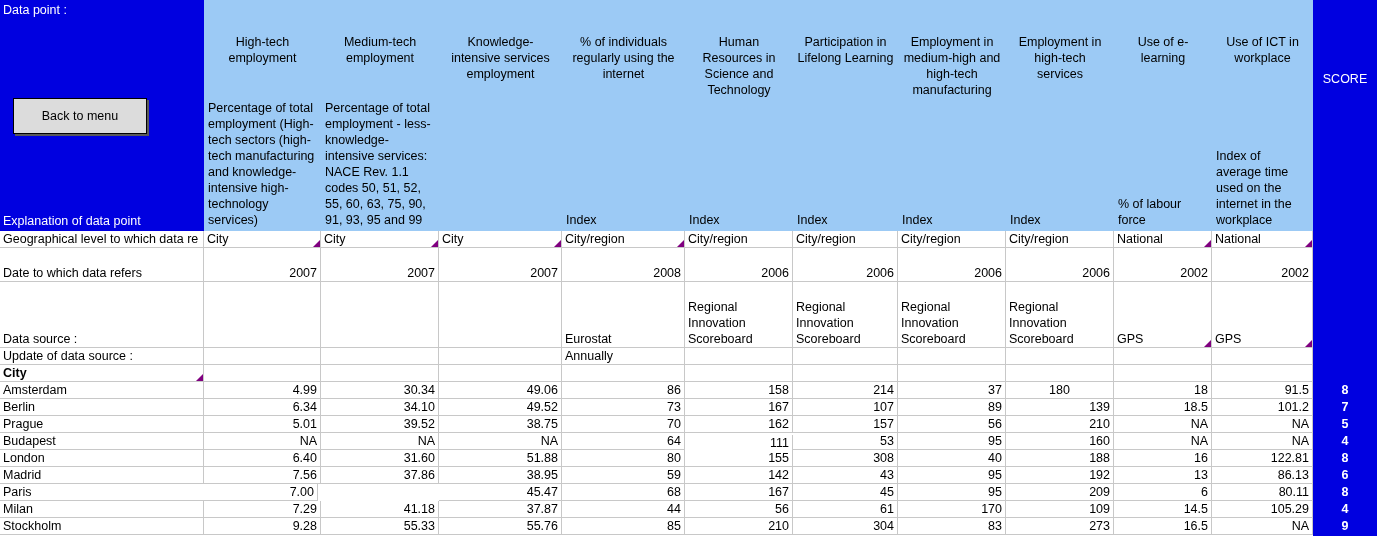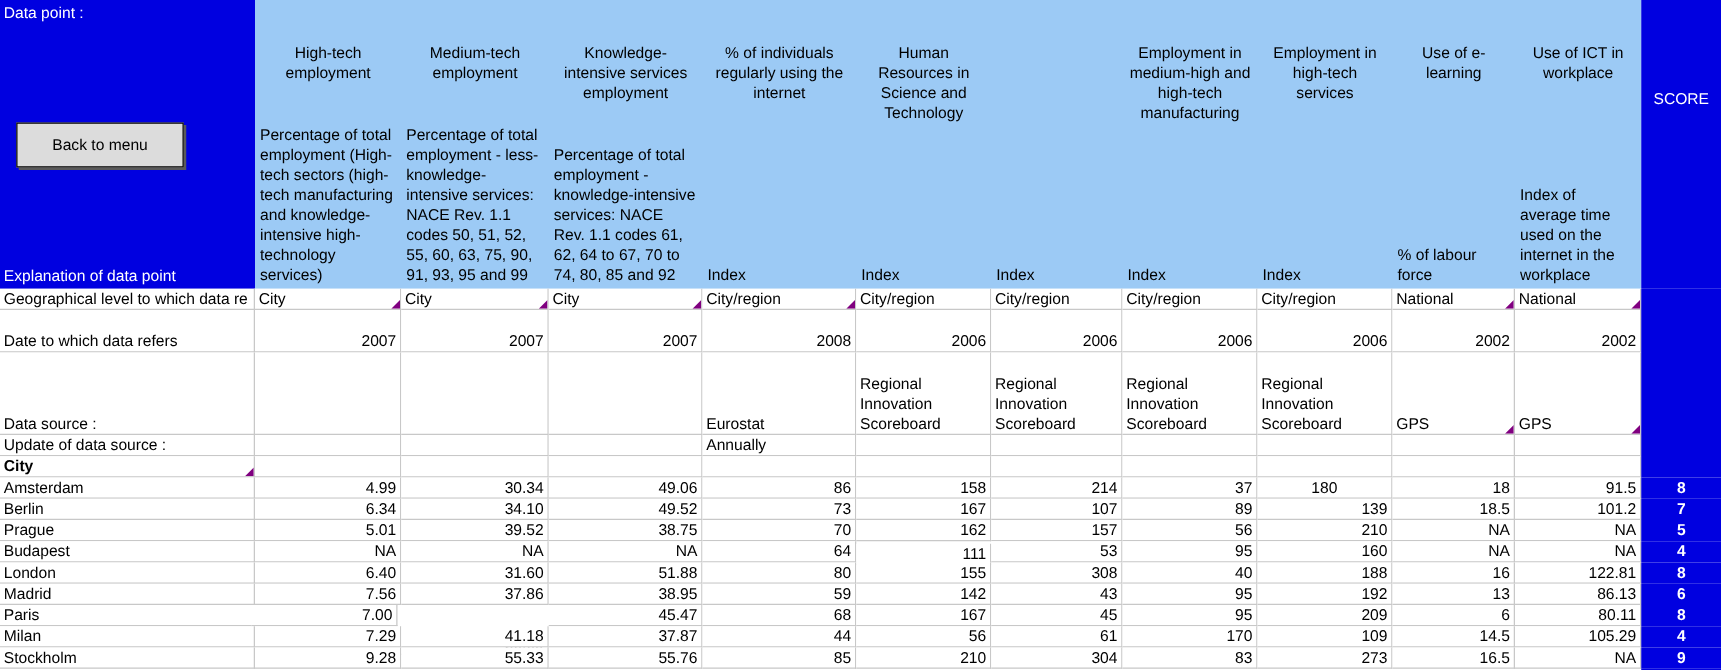--- a/index.html
+++ b/index.html
@@ -191,31 +191,31 @@
       <div class="hcol" style="left: 204px; width: 117px;">
         <div class="title">High-tech employment</div>
         <div class="desc">Percentage of total employment (High-tech sectors (high-tech manufacturing and knowledge-intensive high-technology services)</div>
       </div>
       <div class="hcol" style="left: 321px; width: 118px;">
         <div class="title">Medium-tech employment</div>
         <div class="desc">Percentage of total employment - less-knowledge-intensive services: NACE Rev. 1.1 codes 50, 51, 52, 55, 60, 63, 75, 90, 91, 93, 95 and 99</div>
       </div>
       <div class="hcol" style="left: 439px; width: 123px;">
         <div class="title">Knowledge-intensive services employment</div>
-        <div class="desc">Percentage of total employment - knowledge-intensive services: NACE Rev. 1.1 codes 61, 62, 64 to 67, 70 to 74, 80, 85 and 92</div>
       </div>
       <div class="hcol" style="left: 562px; width: 123px;">
         <div class="title">% of individuals regularly using the internet</div>
         <div class="desc">Index</div>
       </div>
       <div class="hcol" style="left: 685px; width: 108px;">
         <div class="title">Human Resources in Science and Technology</div>
         <div class="desc">Index</div>
       </div>
       <div class="hcol" style="left: 793px; width: 105px;">
+        <div class="title">Participation in Lifelong Learning</div>
         <div class="desc">Index</div>
       </div>
       <div class="hcol" style="left: 898px; width: 108px;">
         <div class="title">Employment in medium-high and high-tech manufacturing</div>
         <div class="desc">Index</div>
       </div>
       <div class="hcol" style="left: 1006px; width: 108px;">
         <div class="title">Employment in high-tech services</div>
         <div class="desc">Index</div>
       </div>

